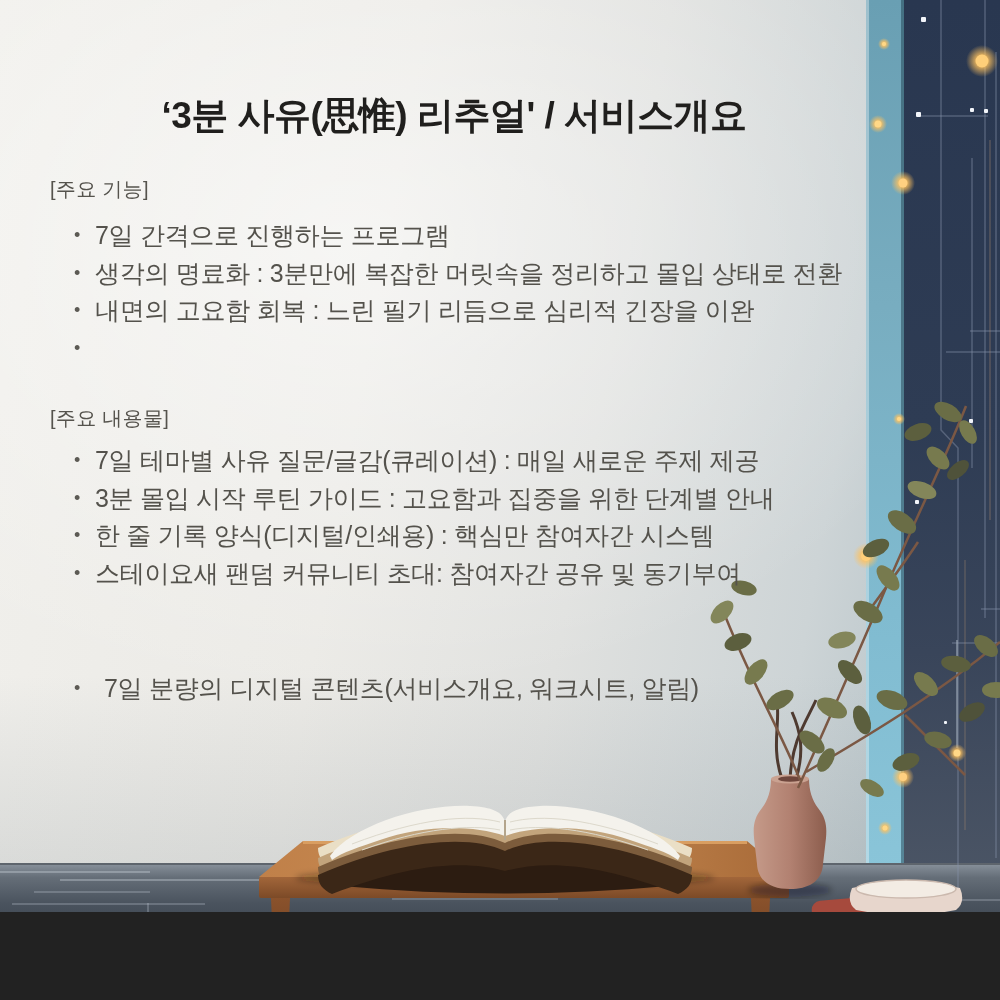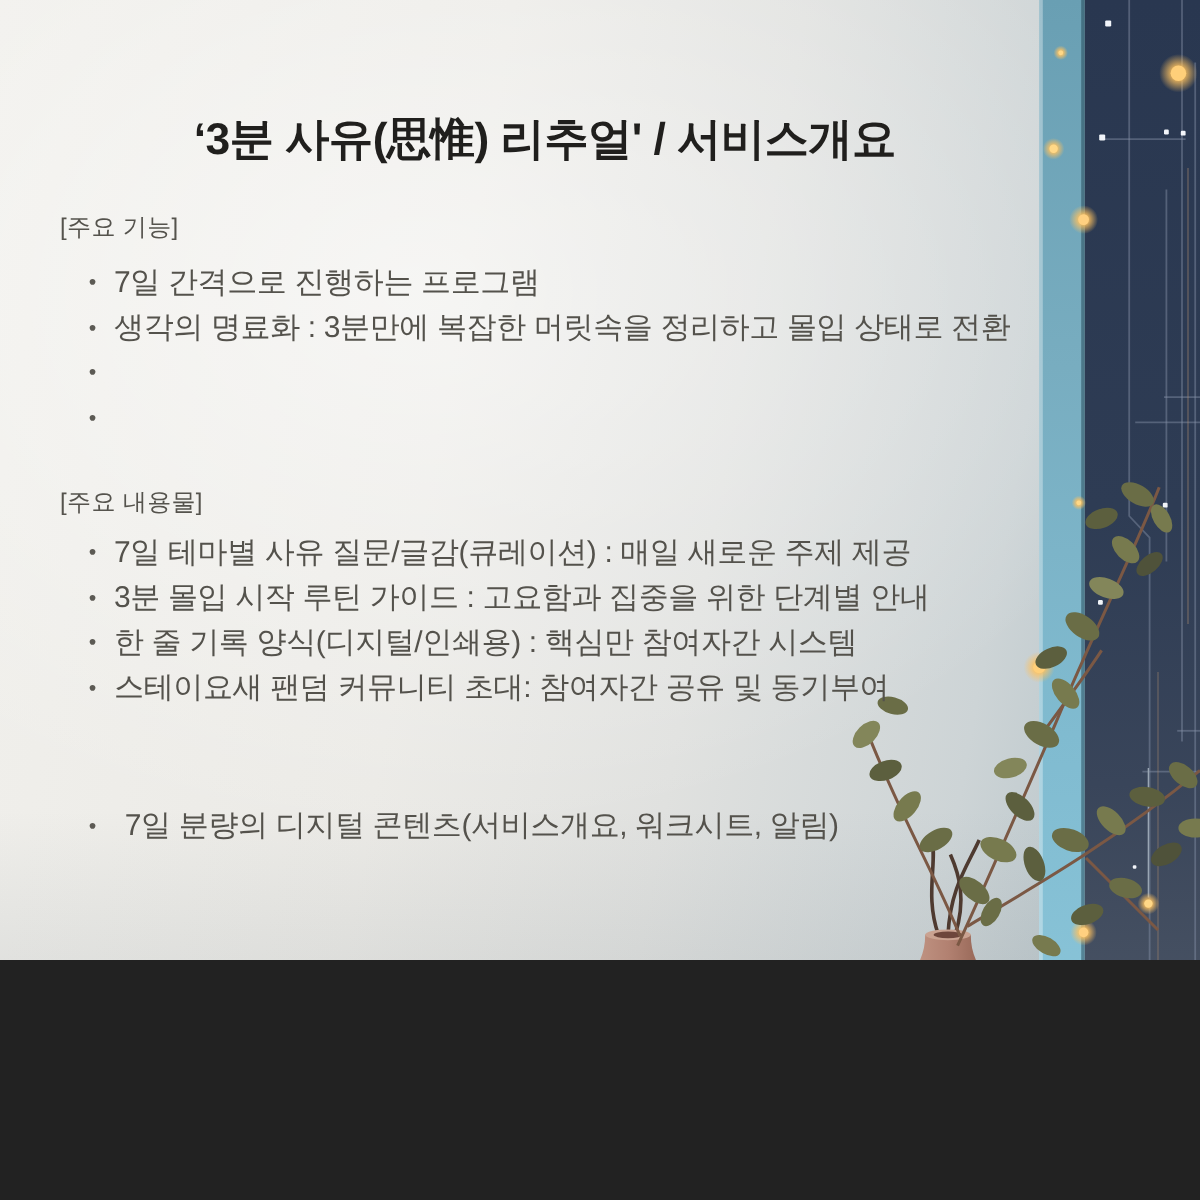--- a/index.html
+++ b/index.html
@@ -1,17 +1,17 @@
 <!DOCTYPE html>
 <html><head>
 <meta charset="utf-8">
 <style>
   html,body{margin:0;padding:0;background:#222;}
   .stage{
-    position:relative;width:1000px;height:800px;overflow:hidden;
+    position:relative;width:1000px;height:912px;overflow:hidden;
     font-family:"Liberation Sans","DejaVu Sans",sans-serif;
     background:#e9e8e4;
   }
   
   .wall-left{
     position:absolute;left:0;top:0;width:866px;height:866px;
     background:
       radial-gradient(120% 85% at 40% 28%, rgba(255,255,255,.55), rgba(255,255,255,0) 62%),
       linear-gradient(to bottom, rgba(0,0,0,0) 78%, rgba(140,150,155,.22) 100%),
       linear-gradient(100deg,#f1f0ec 0%,#ebeae6 42%,#e0e1df 66%,#cdd4d6 90%,#bec9cd 100%);
@@ -271,20 +271,21 @@
       <li class="item">
         <span class="marker">•</span>
         <span class="text">7일 간격으로 진행하는 프로그램</span>
         </li>
       <li class="item">
         <span class="marker">•</span>
         <span class="text">생각의 명료화 : 3분만에 복잡한 머릿속을 정리하고 몰입 상태로 전환</span>
         </li>
       <li class="item">
         <span class="marker">•</span>
+        <span class="text">내면의 고요함 회복 : 느린 필기 리듬으로 심리적 긴장을 이완</span>
         </li>
       <li class="item">
         <span class="marker">•</span>
         </li>
     </ul>
 
     <div class="sec-heading h2x">[주요 내용물]</div>
     <ul class="items i2x">
       <li class="item">
         <span class="marker">•</span>

